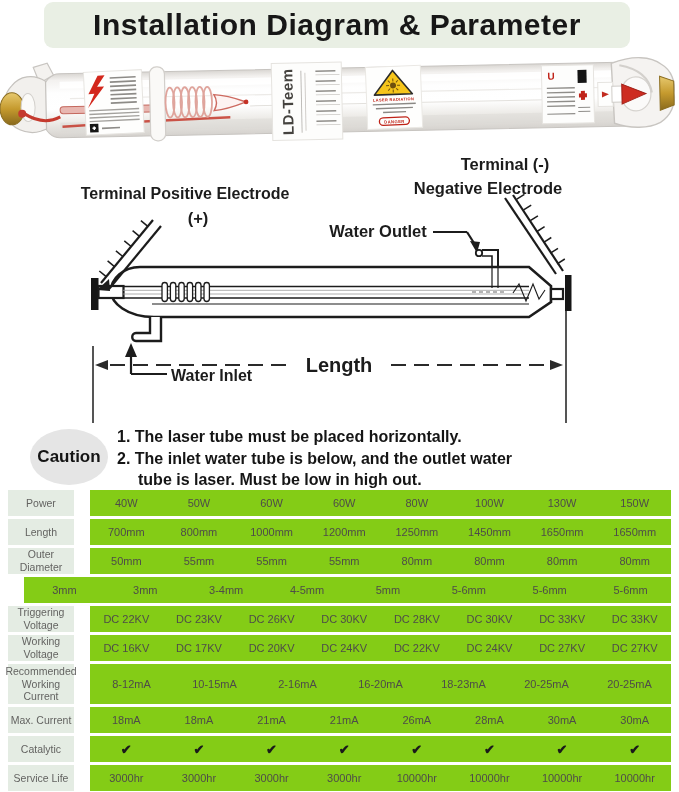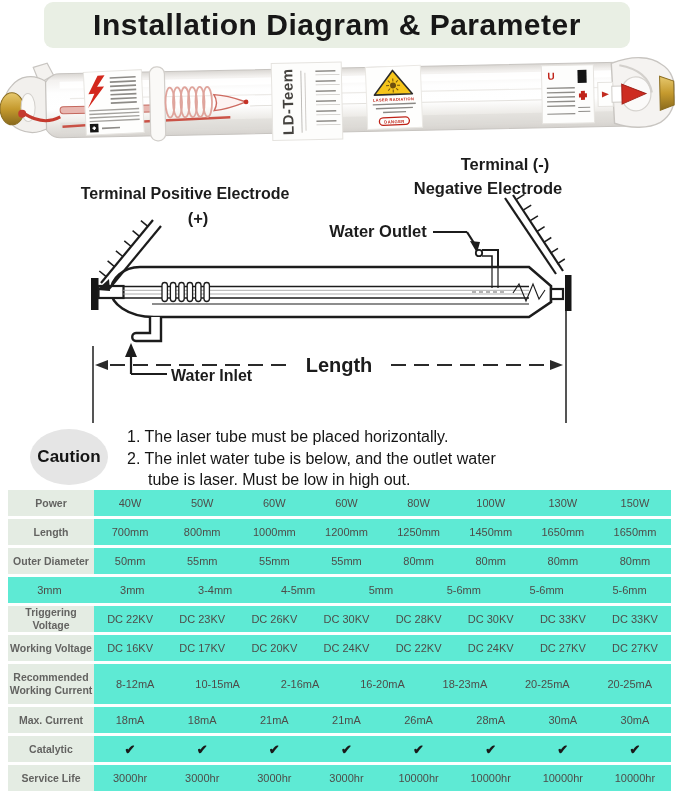--- a/index.html
+++ b/index.html
@@ -10,30 +10,30 @@
     background:#e9efe4;border-radius:9px;display:flex;align-items:center;justify-content:center;}
   .title-banner h1{margin:0;font-size:30px;font-weight:bold;color:#171717;letter-spacing:.5px;}
   
   .photo-svg{position:absolute;left:0;top:55px;}
   .diagram-svg{position:absolute;left:0;top:143px;}
   .diag-label{font-weight:bold;fill:#1c1c1c;font-family:"Liberation Sans",sans-serif;}
   
   .caution-badge{position:absolute;left:30px;top:429px;width:78px;height:56px;background:#e5e5e5;
     border-radius:50%;display:flex;align-items:center;justify-content:center;
     font-size:17px;font-weight:bold;color:#141414;}
-  .caution-notes{position:absolute;left:127px;top:426px;width:540px;
-    font-size:16px;font-weight:normal;color:#151515;line-height:21.5px;}
+  .caution-notes{position:absolute;left:117px;top:426px;width:540px;
+    font-size:16px;font-weight:bold;color:#151515;line-height:21.5px;}
   .caution-notes .n2b{padding-left:21px;}
   
   .tbl{position:absolute;left:8px;top:490px;width:663px;}
   .trow{display:flex;height:26px;margin-bottom:3px;}
   .trow.tall{height:40px;}
-  .tlabel{width:86px;background:#e4ece3;color:#636361;font-size:10.5px;line-height:1.2;
-    display:flex;align-items:center;justify-content:center;text-align:center;font-weight:bold;}
-  .tvals{flex:1;background:#5eead4;display:flex;}
+  .tlabel{width:66px;background:#e4ece3;color:#636361;font-size:10.5px;line-height:1.2;
+    display:flex;align-items:center;justify-content:center;text-align:center;}
+  .tvals{flex:1;background:#84cc16;display:flex;margin-left:16px;}
   .tvals span{flex:1;display:flex;align-items:center;justify-content:center;
     font-size:11px;color:#4e4c49;}
   .trow.check .tvals span{font-size:13px;font-weight:bold;color:#1a1a1a;}
 </style>
 </head>
 <body>
 
 <div class="page">
 
   <div class="title-banner">

